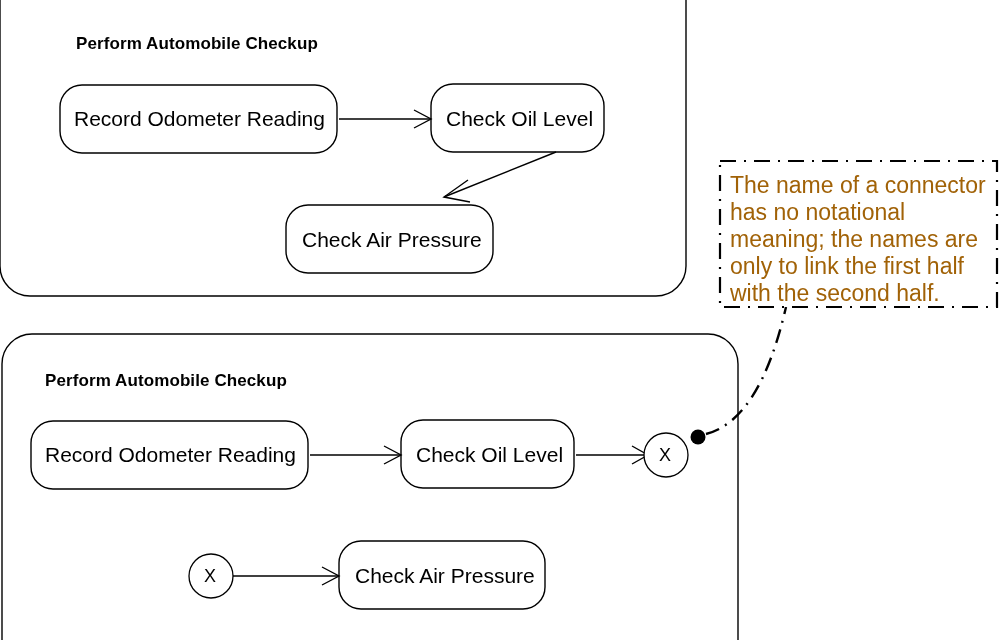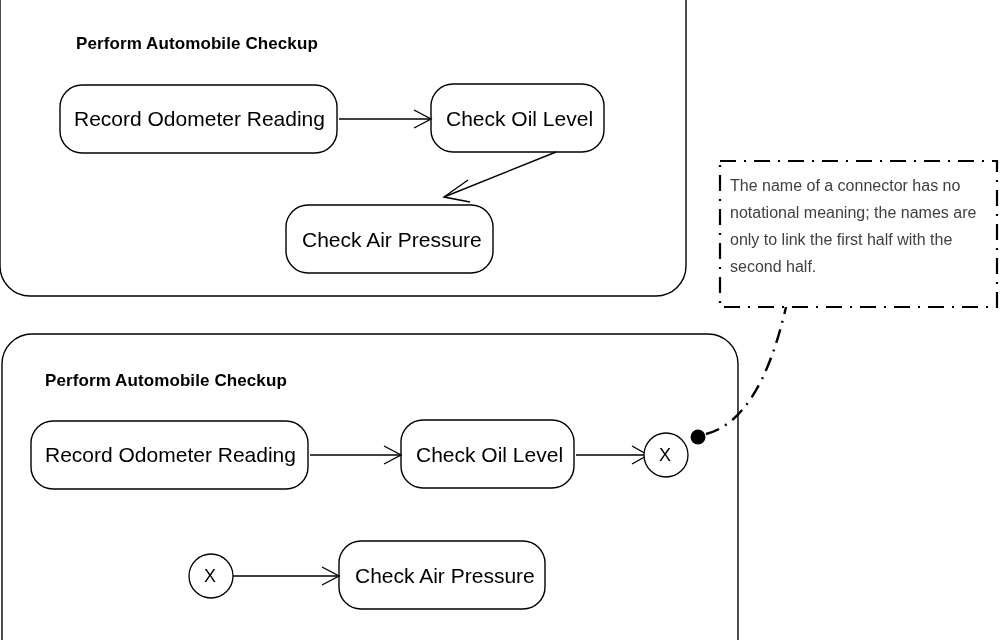--- a/index.html
+++ b/index.html
@@ -35,22 +35,22 @@
   }
   .act-label {
     font-size: 21px;
     font-weight: normal;
   }
   .conn-label {
     font-size: 18px;
   }
   .note-text {
     position: absolute;
-    color: #404040;
-    font-size: 16px;
+    color: #a16207;
+    font-size: 23px;
     line-height: 27px;
     white-space: pre-line;
   }
 </style>
 </head>
 <body>
 
 <div id="canvas">
 
   <svg class="layer" viewBox="0 0 1000 640" xmlns="http://www.w3.org/2000/svg">

